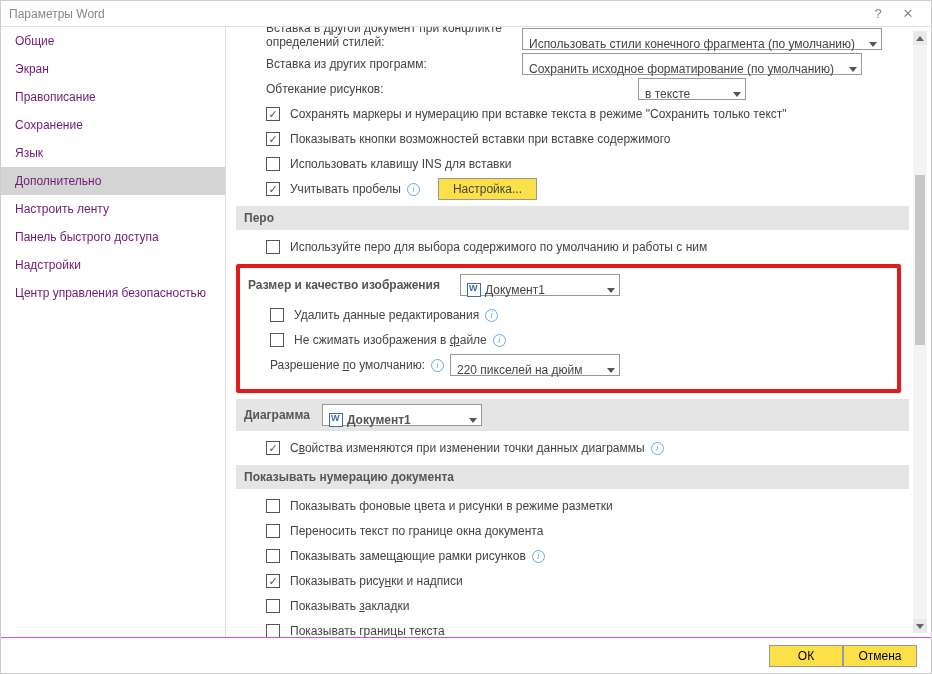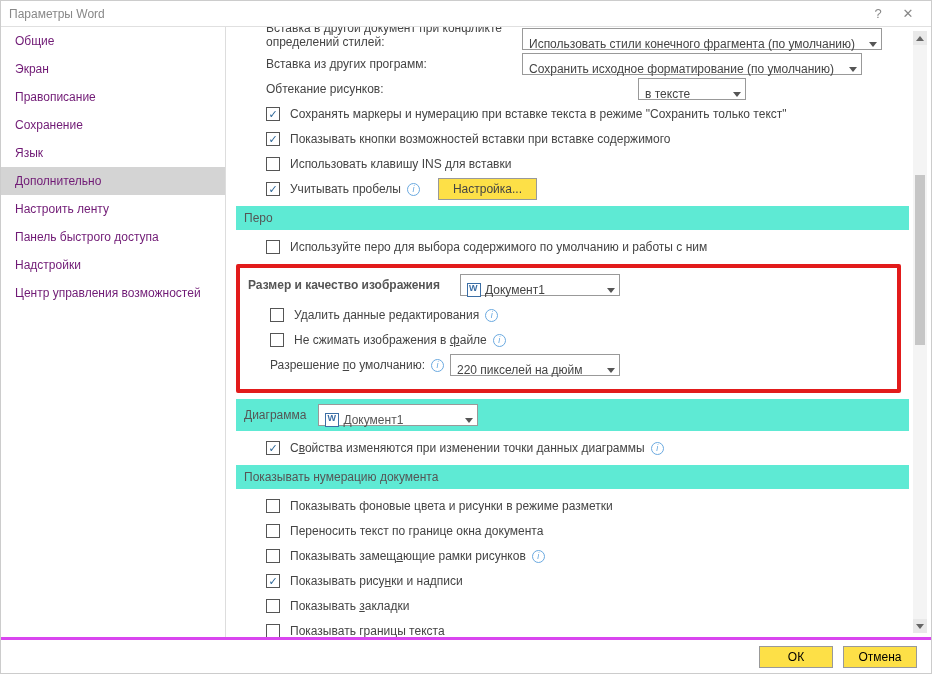--- a/index.html
+++ b/index.html
@@ -6,21 +6,21 @@
 body { background: #fff; width: 932px; height: 674px; overflow: hidden; position: relative; border: 1px solid #ccc; }
 .titlebar { height: 26px; background: #fff; border-bottom: 1px solid #e0e0e0; display: flex; align-items: center; padding: 0 8px; color: #888; }
 .titlebar .spacer { flex: 1; }
 .titlebar .tbn { width: 30px; text-align: center; color: #888; font-size: 13px; }
 .main { display: flex; height: 610px; }
 .sidebar { width: 225px; background: #fff; border-right: 1px solid #ddd; }
 .sidebar .item { padding: 7px 14px; color: #701a75; cursor: default; }
 .sidebar .item.sel { background: #d4d4d4; color: #701a75; }
 .content { flex: 1; position: relative; overflow: hidden; background: #fff; }
 .scrollarea { position: absolute; left: 0; top: 0; right: 22px; bottom: 0; padding: 0 0 0 18px; overflow: hidden; }
-.section-hdr { background: #5eead4; color: #555; font-weight: 400; padding: 5px 8px; margin: 6px 0 6px -8px; width: calc(100% + 8px); }
+.section-hdr { background: #e5e5e5; color: #555; font-weight: 700; padding: 5px 8px; margin: 6px 0 6px -8px; width: calc(100% + 8px); }
 .section-hdr.with-combo { display: flex; align-items: center; gap: 12px; }
 .row { display: flex; align-items: center; gap: 6px; margin: 3px 0 3px 22px; color: #444; min-height: 22px; }
 .row.nolm { }
 .row .lbl { white-space: nowrap; }
 .cb { width: 14px; height: 14px; border: 1px solid #555; display: inline-flex; align-items: center; justify-content: center; background: #fff; margin-right: 4px; flex-shrink: 0; }
 .cb.chk::after { content: "✓"; color: #2a6496; font-size: 11px; line-height: 1; }
 .combo { border: 1px solid #999; background: #fff; height: 22px; display: inline-flex; align-items: center; padding: 10px 4px 0 6px; gap: 4px; }
 .combo .caret { border-left: 4px solid transparent; border-right: 4px solid transparent; border-top: 5px solid #555; margin-left: auto; }
 .combo.wide { width: 360px; }
 .combo.med { width: 160px; }
@@ -33,21 +33,21 @@
 .info { width: 13px; height: 13px; border: 1px solid #6aa9e0; border-radius: 50%; color: #6aa9e0; font-size: 9px; display: inline-flex; align-items: center; justify-content: center; }
 .info::after { content: "i"; font-style: italic; }
 .highlight { border: 4px solid #e21b1b; border-radius: 2px; padding: 6px 8px 10px 8px; margin: 6px 8px 6px -8px; }
 .scrollbar { position: absolute; right: 4px; top: 4px; width: 14px; bottom: 4px; background: #f4f4f4; display: flex; flex-direction: column; align-items: center; }
 .scrollbar .arrow { width: 14px; height: 14px; background: #e9e9e9; display: flex; align-items: center; justify-content: center; }
 .scrollbar .arrowshape { width: 0; height: 0; border-left: 4px solid transparent; border-right: 4px solid transparent; }
 .scrollbar .up .arrowshape { border-bottom: 5px solid #666; }
 .scrollbar .down .arrowshape { border-top: 5px solid #666; }
 .scrollbar .track { flex: 1; width: 14px; position: relative; }
 .scrollbar .thumb { position: absolute; left: 2px; right: 2px; top: 130px; height: 170px; background: #c6c6c6; }
-.footer { height: 36px; border-top: 3px solid #d946ef; display: flex; align-items: center; justify-content: flex-end; gap: 10px; padding: 0 14px; }
+.footer { height: 36px; border-top: 1px solid #d946ef; display: flex; align-items: center; justify-content: flex-end; padding: 0 14px; }
 .footer .btn { width: 74px; text-align: center; }
 .u { text-decoration: underline; }
 </style>
 </head>
 <body>
 
 <div class="titlebar">
   <span>Параметры Word</span>
   <span class="spacer"></span>
   <span class="tbn">?</span>
@@ -58,21 +58,21 @@
   <div class="sidebar">
     <div class="item">Общие</div>
     <div class="item">Экран</div>
     <div class="item">Правописание</div>
     <div class="item">Сохранение</div>
     <div class="item">Язык</div>
     <div class="item sel">Дополнительно</div>
     <div class="item">Настроить ленту</div>
     <div class="item">Панель быстрого доступа</div>
     <div class="item">Надстройки</div>
-    <div class="item">Центр управления возможностей</div>
+    <div class="item">Центр управления безопасностью</div>
   </div>
 
   <div class="content">
     <div class="scrollarea">
 
       <div style="margin-top:-2px">
         <div class="row nolm">
           <div style="width:250px">
             <div class="lbl" style="margin-top:-8px">Вставка в другой документ при конфликте</div>
             <div class="lbl">определений стилей:</div>

